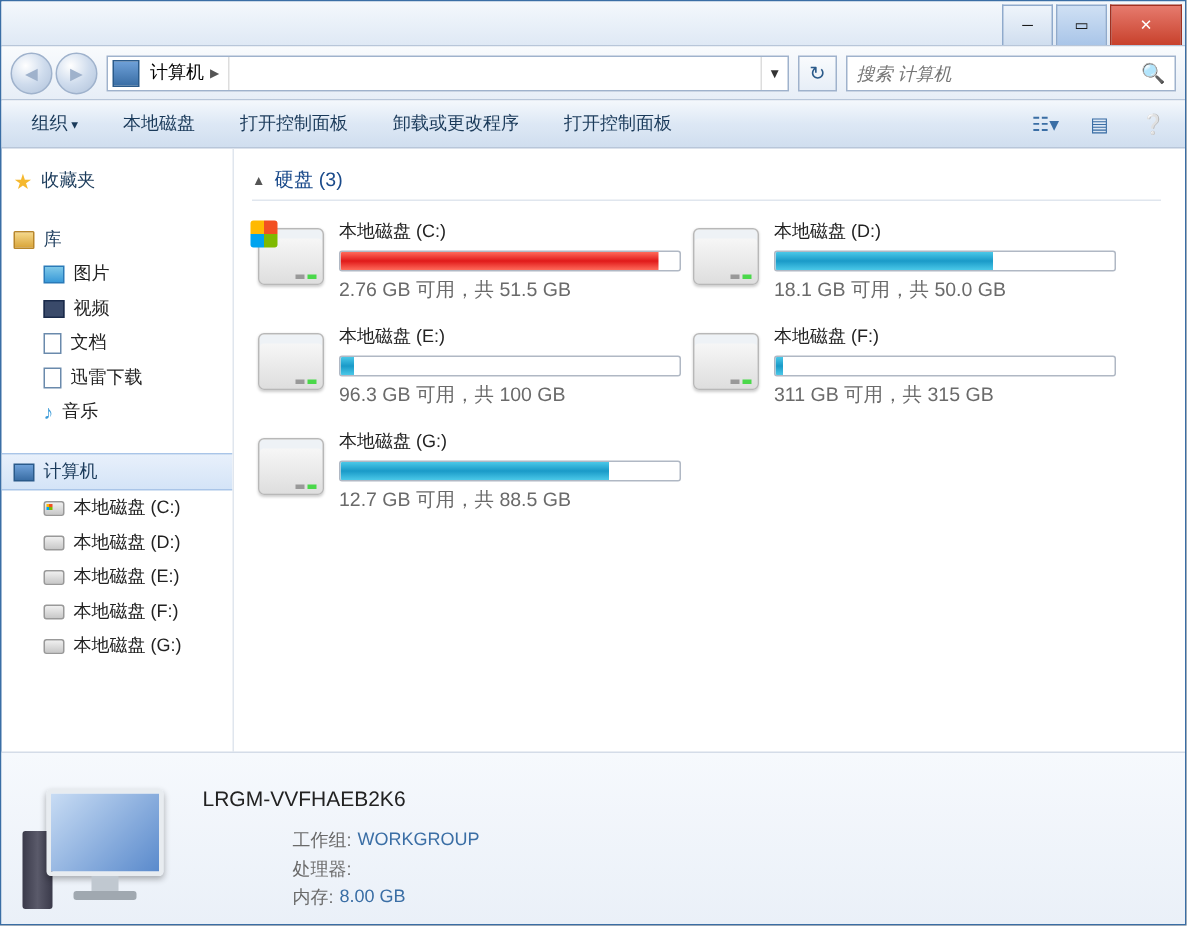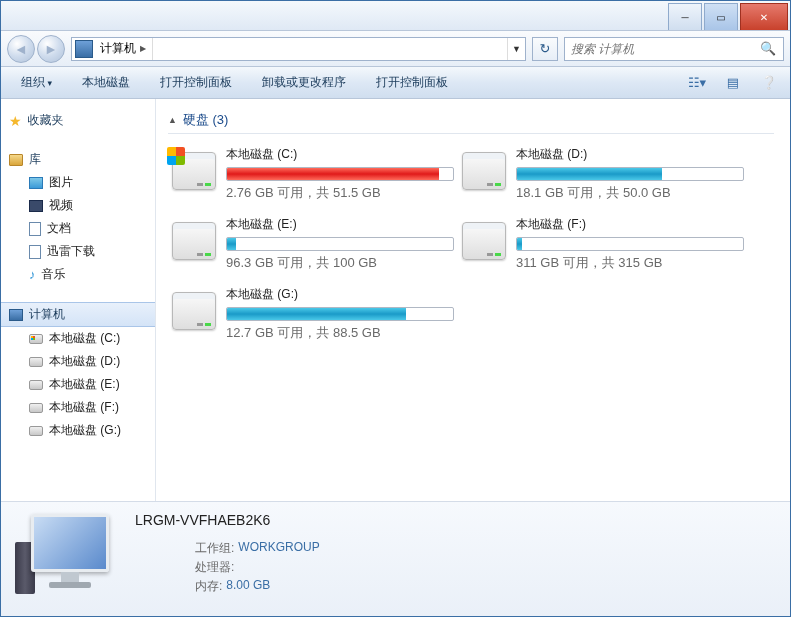--- a/index.html
+++ b/index.html
@@ -61,21 +61,21 @@
 .drive-ico.win::before { content:""; position:absolute; left:-6px; top:-6px; width:18px; height:18px; background: conic-gradient(#f25022 0 90deg,#7fba00 90deg 180deg,#00a4ef 180deg 270deg,#ffb900 270deg); border-radius:2px; }
 .drive-info { flex: 1; font-size: 12px; }
 .drive-name { color: #222; margin-bottom: 4px; }
 .drive-bar { height: 14px; border: 1px solid #b0b8c4; background: #fff; border-radius: 2px; overflow: hidden; margin-bottom: 3px; }
 .drive-fill { height: 100%; }
 .fill-red { background: linear-gradient(#ff6a5a,#e01a1a,#ff6a5a); }
 .fill-teal { background: linear-gradient(#4ac8e8,#1a9ac8,#4ac8e8); }
 .drive-stats { color: #6a6a6a; font-size: 13px; }
 
 
-.details { height: 115px; border-top: 1px solid #d4dce8; background: linear-gradient(#f6f9fd,#eaf0f8); display: flex; padding: 6px 12px; gap: 12px; font-size: 12px; }
+.details { height: 115px; border-top: 1px solid #d4dce8; background: linear-gradient(#f6f9fd,#eaf0f8); display: flex; padding: 18px 12px; gap: 12px; font-size: 12px; }
 .comp-img { width: 110px; height: 95px; position: relative; }
 .comp-img .mon { position:absolute; left:18px; top:6px; width:78px; height:58px; background: linear-gradient(135deg,#c8dcf4,#5a8acc); border: 3px solid #e8ecf0; border-radius: 3px; box-shadow: 0 2px 4px rgba(0,0,0,.3); }
 .comp-img .stand { position:absolute; left:48px; top:64px; width:18px; height:12px; background:#c0c8d0; }
 .comp-img .base { position:absolute; left:36px; top:74px; width:42px; height:6px; background:#a0a8b0; border-radius:2px; }
 .comp-img .tower { position:absolute; left:2px; top:34px; width:20px; height:52px; background: linear-gradient(90deg,#3a3a4a,#5a5a6a,#3a3a4a); border-radius:2px; }
 .det-body { flex: 1; padding-top: 4px; }
 .det-title { font-size: 14px; color: #222; margin-bottom: 12px; }
 .det-row { display: flex; font-size: 12px; color: #555; margin-bottom: 2px; padding-left: 60px; }
 .det-row .lbl { color: #6a6a6a; }
 .det-row .val { color: #3a6ea5; margin-left: 4px; }

